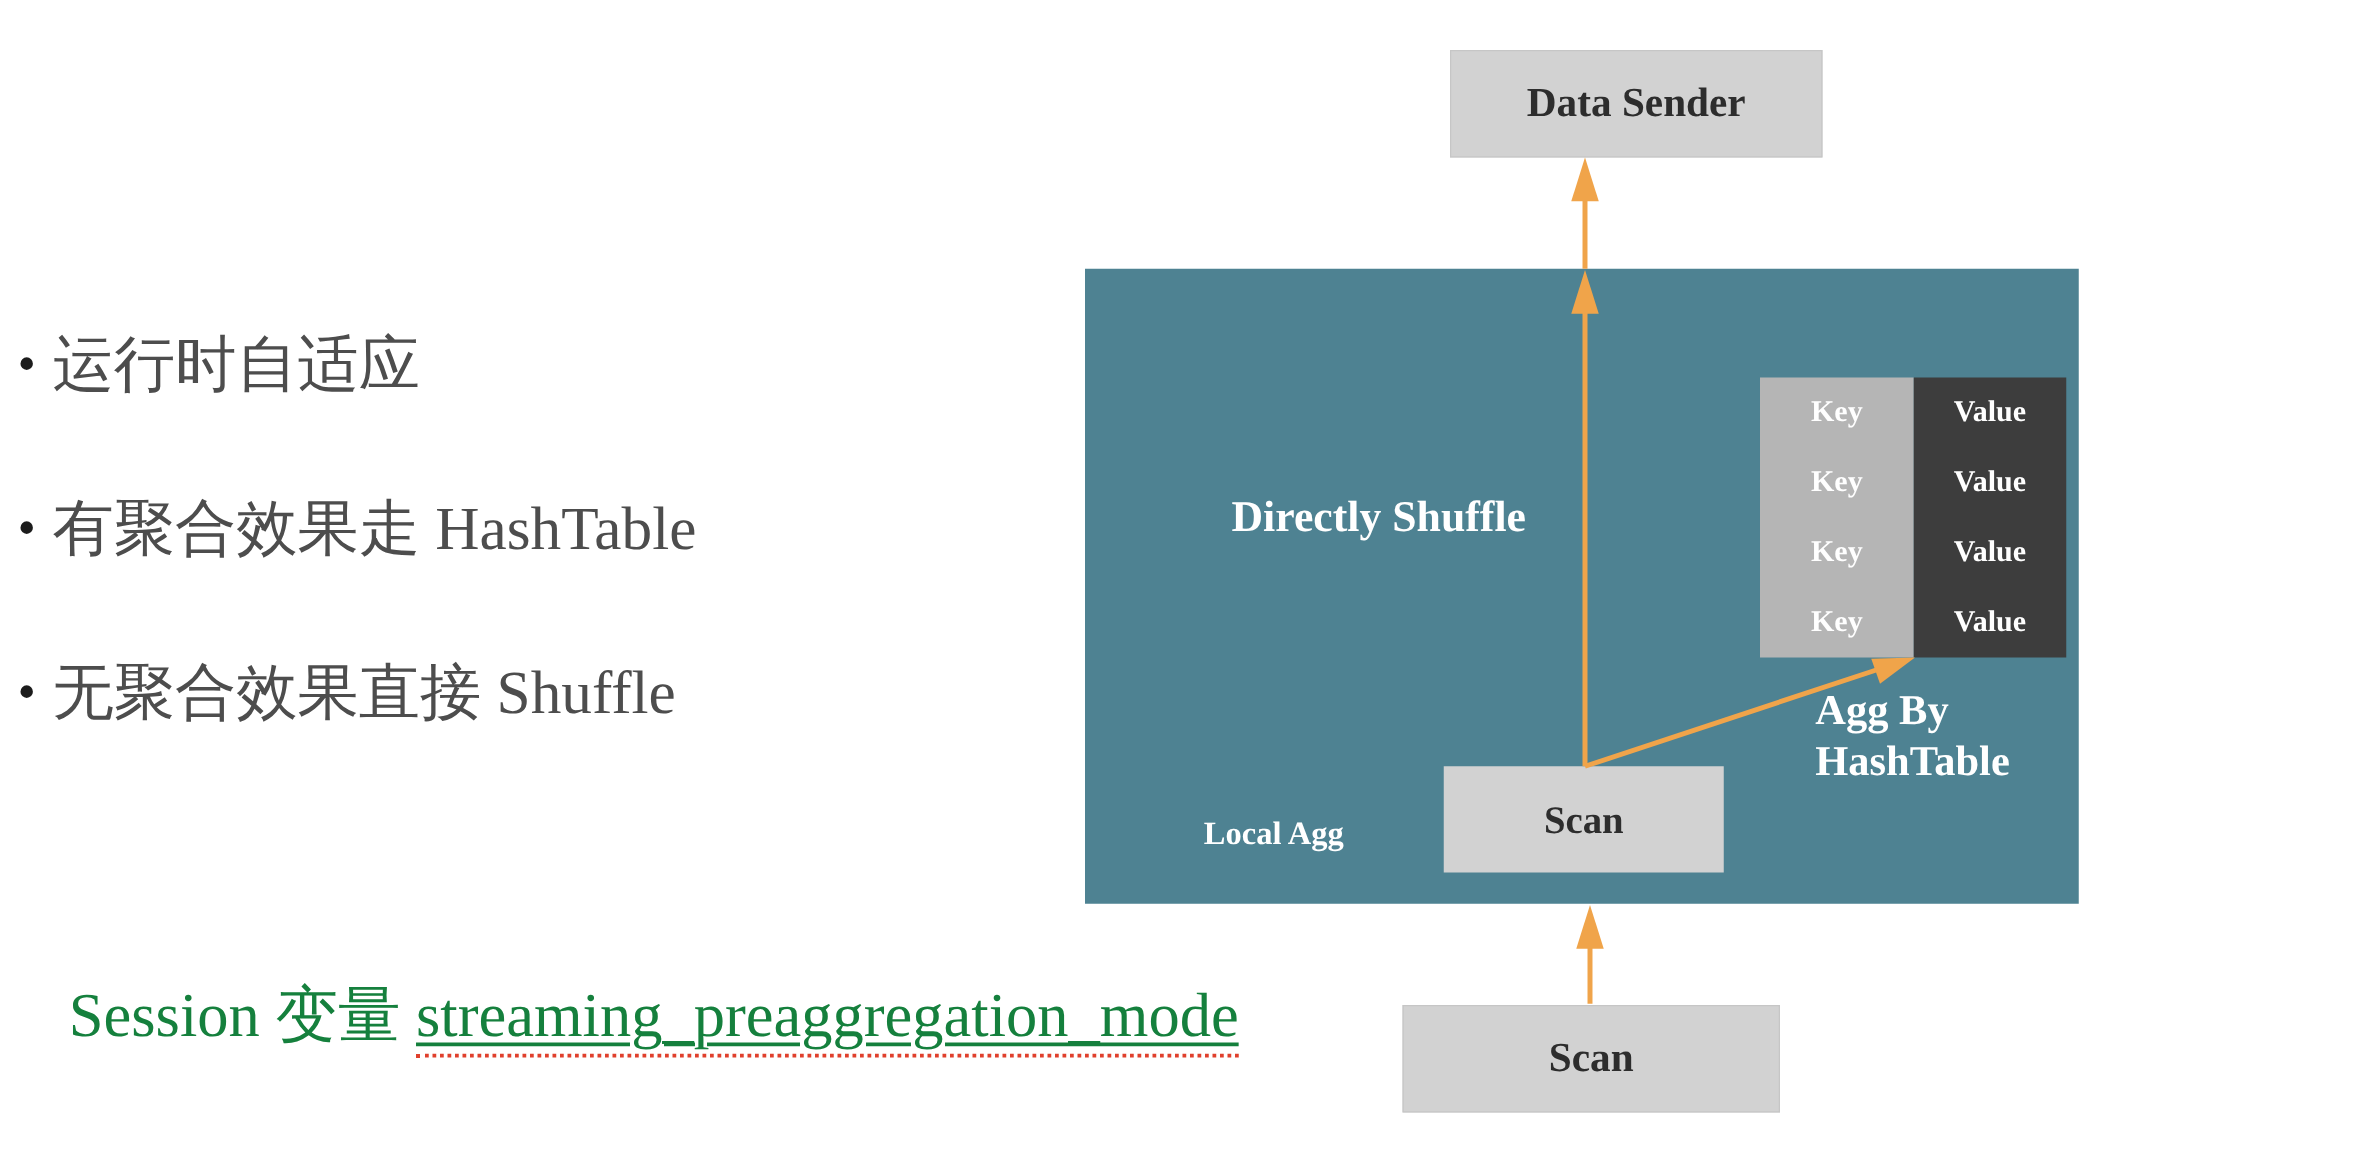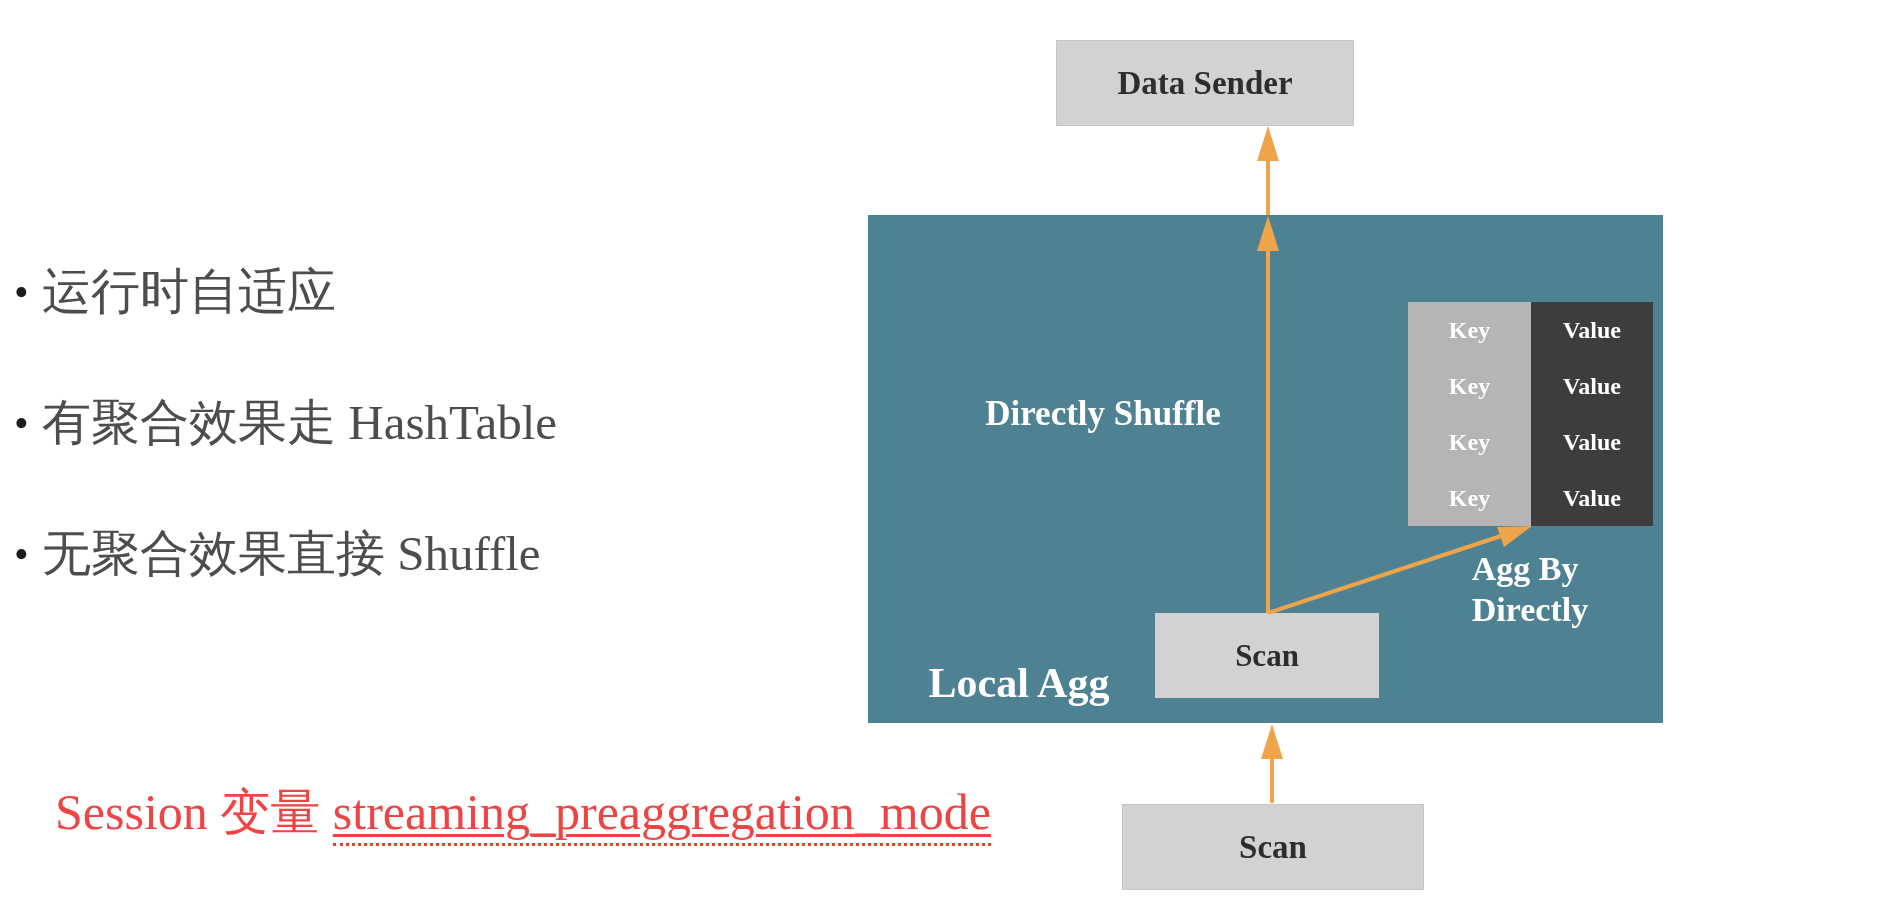--- a/index.html
+++ b/index.html
@@ -45,21 +45,21 @@
   #bullet-1 { top: 262px; }
   #bullet-2 { top: 393px; }
   #bullet-3 { top: 524px; }
 
   .session-line {
     position: absolute;
     left: 55px;
     top: 780px;
     font-size: 50px;
     line-height: 64px;
-    color: #ef4444;
+    color: #15803d;
     white-space: nowrap;
   }
   .session-line .var-underline {
     text-decoration: underline;
     text-decoration-thickness: 3px;
     text-underline-offset: 5px;
     border-bottom: 3px dotted var(--underline-red);
     padding-bottom: 3px;
   }
 
@@ -67,40 +67,40 @@
   .gray-box {
     position: absolute;
     background: var(--box-gray);
     border: 1px solid var(--box-border);
     display: flex;
     align-items: center;
     justify-content: center;
     font-weight: bold;
     color: var(--box-text);
   }
-  #data-sender-box { left: 1056px; top: 40px;  width: 298px; height: 86px; font-size: 33px; }
+  #data-sender-box { left: 1160px; top: 40px;  width: 298px; height: 86px; font-size: 33px; }
   #chunk-box       { left: 1155px; top: 613px; width: 224px; height: 85px; font-size: 31px; border: none; }
   #scan-box        { left: 1122px; top: 804px; width: 302px; height: 86px; font-size: 33px; text-align: center; }
 
   #operator-box {
     position: absolute;
     left: 868px; top: 215px;
     width: 795px; height: 508px;
     background: var(--teal);
   }
 
   .teal-label {
     position: absolute;
     transform: translateX(-50%);
     color: var(--label-light);
     font-weight: bold;
     white-space: nowrap;
   }
   #directly-shuffle-label { left: 1103px; top: 391px; font-size: 35px; line-height: 46px; }
-  #local-agg-label        { left: 1019px; top: 645px; font-size: 42px; line-height: 44px; margin-top: 16px; }
+  #local-agg-label        { left: 1019px; top: 645px; font-size: 26px; line-height: 44px; }
   #agg-by-label           { left: 1530px; top: 548px; font-size: 34px; line-height: 41px; }
 
   
   #kv-table {
     position: absolute;
     left: 1408px; top: 302px;
     width: 245px; height: 224px;
     display: flex;
   }
   .kv-col { display: flex; flex-direction: column; }
@@ -166,21 +166,21 @@
   <div class="kv-col" id="kv-value-col">
     <div class="kv-cell">Value</div>
     <div class="kv-cell">Value</div>
     <div class="kv-cell">Value</div>
     <div class="kv-cell">Value</div>
   </div>
 </div>
 
 <div class="teal-label" id="agg-by-label">
   <div>Agg By</div>
-  <div>Directly</div>
+  <div>HashTable</div>
 </div>
 
 <div class="gray-box" id="chunk-box">
   <span>Scan</span>
 </div>
 
 <div class="gray-box" id="scan-box">
   <span>Scan</span>
 </div>
 

